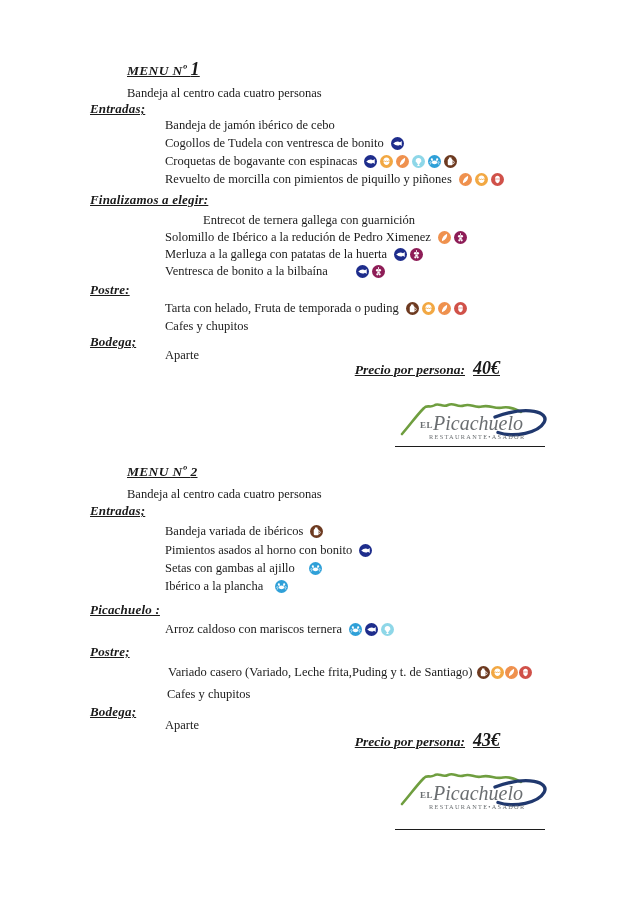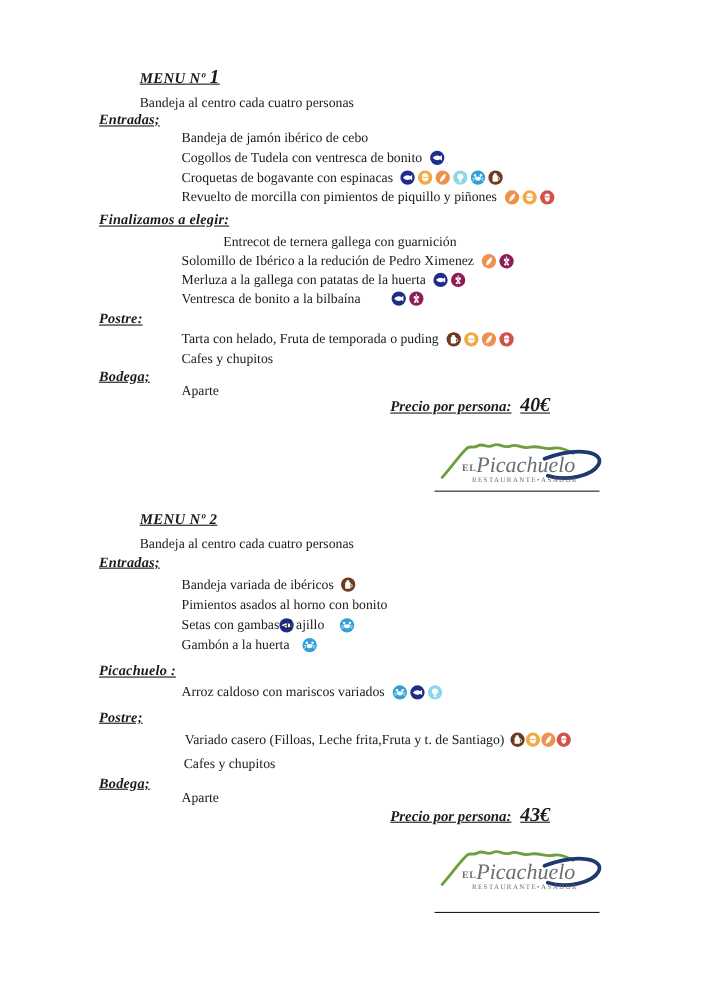--- a/index.html
+++ b/index.html
@@ -237,21 +237,21 @@
       <span>Bandeja variada de ibéricos</span>
       <span class="icons">
         <span class="allergen" style="background: rgb(109, 58, 32);">
           <svg viewBox="0 0 12 12">
             <path d="M4.3 1.6 H7 V2.8 L8.3 4.4 V9.1 Q8.3 10 7.4 10 H3.9 Q3 10 3 9.1 V4.4 L4.3 2.8 Z"></path>
             <path d="M8.6 5.2 Q10.1 5.6 10.1 7 Q10.1 8.4 8.7 8.6" stroke="#fff" stroke-width="0.9" fill="none" stroke-linecap="round"></path>
           </svg>
         </span>
       </span>
     </div>
-  <div class="row flexrow" style="top:543px;left:165px;flex-direction:column;">
+  <div class="row flexrow" style="top:543px;left:165px;">
       <span>Pimientos asados al horno con bonito</span>
       <span class="icons">
         <span class="allergen" style="background: rgb(30, 45, 140);">
           <svg viewBox="0 0 12 12">
             <path d="M1.4 6 Q3.6 3.7 6.1 3.7 Q7.7 3.7 8.7 4.7 L10.6 3.2 V8.8 L8.7 7.3 Q7.7 8.3 6.1 8.3 Q3.6 8.3 1.4 6 Z"></path>
           </svg>
         </span>
       </span>
     </div>
   <div class="row flexrow" style="top:561px;left:165px;">
@@ -261,37 +261,37 @@
           <svg viewBox="0 0 12 12">
             <ellipse cx="6" cy="6.9" rx="2.9" ry="2.1"></ellipse>
             <circle cx="3.1" cy="3.7" r="1.2"></circle>
             <circle cx="8.9" cy="3.7" r="1.2"></circle>
             <path d="M3.6 5.1 L3.2 4.4 M8.4 5.1 L8.8 4.4 M2.3 8 L1.1 9 M9.7 8 L10.9 9 M2 6.4 L0.8 6.7 M10 6.4 L11.2 6.7" stroke="#fff" stroke-width="0.9" fill="none" stroke-linecap="round"></path>
           </svg>
         </span>
       </span>
     </div>
   <div class="row flexrow" style="top:579px;left:165px;">
-      <span>Gambón a la huerta</span>
+      <span>Ibérico a la plancha</span>
       <span class="icons" style="margin-left:8px;">
         <span class="allergen" style="background: rgb(47, 160, 216);">
           <svg viewBox="0 0 12 12">
             <ellipse cx="6" cy="6.9" rx="2.9" ry="2.1"></ellipse>
             <circle cx="3.1" cy="3.7" r="1.2"></circle>
             <circle cx="8.9" cy="3.7" r="1.2"></circle>
             <path d="M3.6 5.1 L3.2 4.4 M8.4 5.1 L8.8 4.4 M2.3 8 L1.1 9 M9.7 8 L10.9 9 M2 6.4 L0.8 6.7 M10 6.4 L11.2 6.7" stroke="#fff" stroke-width="0.9" fill="none" stroke-linecap="round"></path>
           </svg>
         </span>
       </span>
     </div>
 
   <div class="row heading" style="top:602px;left:90px;">Picachuelo :</div>
 
   <div class="row flexrow" style="top:622px;left:165px;">
-      <span>Arroz caldoso con mariscos variados</span>
+      <span>Arroz caldoso con mariscos ternera</span>
       <span class="icons">
         <span class="allergen" style="background: rgb(47, 160, 216);">
           <svg viewBox="0 0 12 12">
             <ellipse cx="6" cy="6.9" rx="2.9" ry="2.1"></ellipse>
             <circle cx="3.1" cy="3.7" r="1.2"></circle>
             <circle cx="8.9" cy="3.7" r="1.2"></circle>
             <path d="M3.6 5.1 L3.2 4.4 M8.4 5.1 L8.8 4.4 M2.3 8 L1.1 9 M9.7 8 L10.9 9 M2 6.4 L0.8 6.7 M10 6.4 L11.2 6.7" stroke="#fff" stroke-width="0.9" fill="none" stroke-linecap="round"></path>
           </svg>
         </span>
         <span class="allergen" style="background: rgb(30, 45, 140);">
@@ -304,21 +304,21 @@
             <path d="M6 10 L3 5.8 C2.5 3.6 4 2.1 6 2.1 C8 2.1 9.5 3.6 9 5.8 Z"></path>
             <rect x="4.6" y="9.8" width="2.8" height="1" rx="0.5"></rect>
           </svg>
         </span>
       </span>
     </div>
 
   <div class="row heading" style="top:644px;left:90px;">Postre;</div>
 
   <div class="row flexrow" style="top:665px;left:168px;">
-      <span>Variado casero (Filloas, Leche frita,Fruta y t. de Santiago)</span>
+      <span>Variado casero (Variado, Leche frita,Puding y t. de Santiago)</span>
       <span class="icons" style="gap:1px;margin-left:1px;">
         <span class="allergen" style="background: rgb(109, 58, 32);">
           <svg viewBox="0 0 12 12">
             <path d="M4.3 1.6 H7 V2.8 L8.3 4.4 V9.1 Q8.3 10 7.4 10 H3.9 Q3 10 3 9.1 V4.4 L4.3 2.8 Z"></path>
             <path d="M8.6 5.2 Q10.1 5.6 10.1 7 Q10.1 8.4 8.7 8.6" stroke="#fff" stroke-width="0.9" fill="none" stroke-linecap="round"></path>
           </svg>
         </span>
         <span class="allergen" style="background: rgb(242, 168, 67);">
           <svg viewBox="0 0 12 12">
             <path d="M6 1.7 C8.2 1.7 9.5 3.5 9.5 5.4 L8.2 4.8 7.1 5.7 6 4.8 4.9 5.7 3.8 4.8 2.5 5.4 C2.5 3.5 3.8 1.7 6 1.7 Z"></path>

